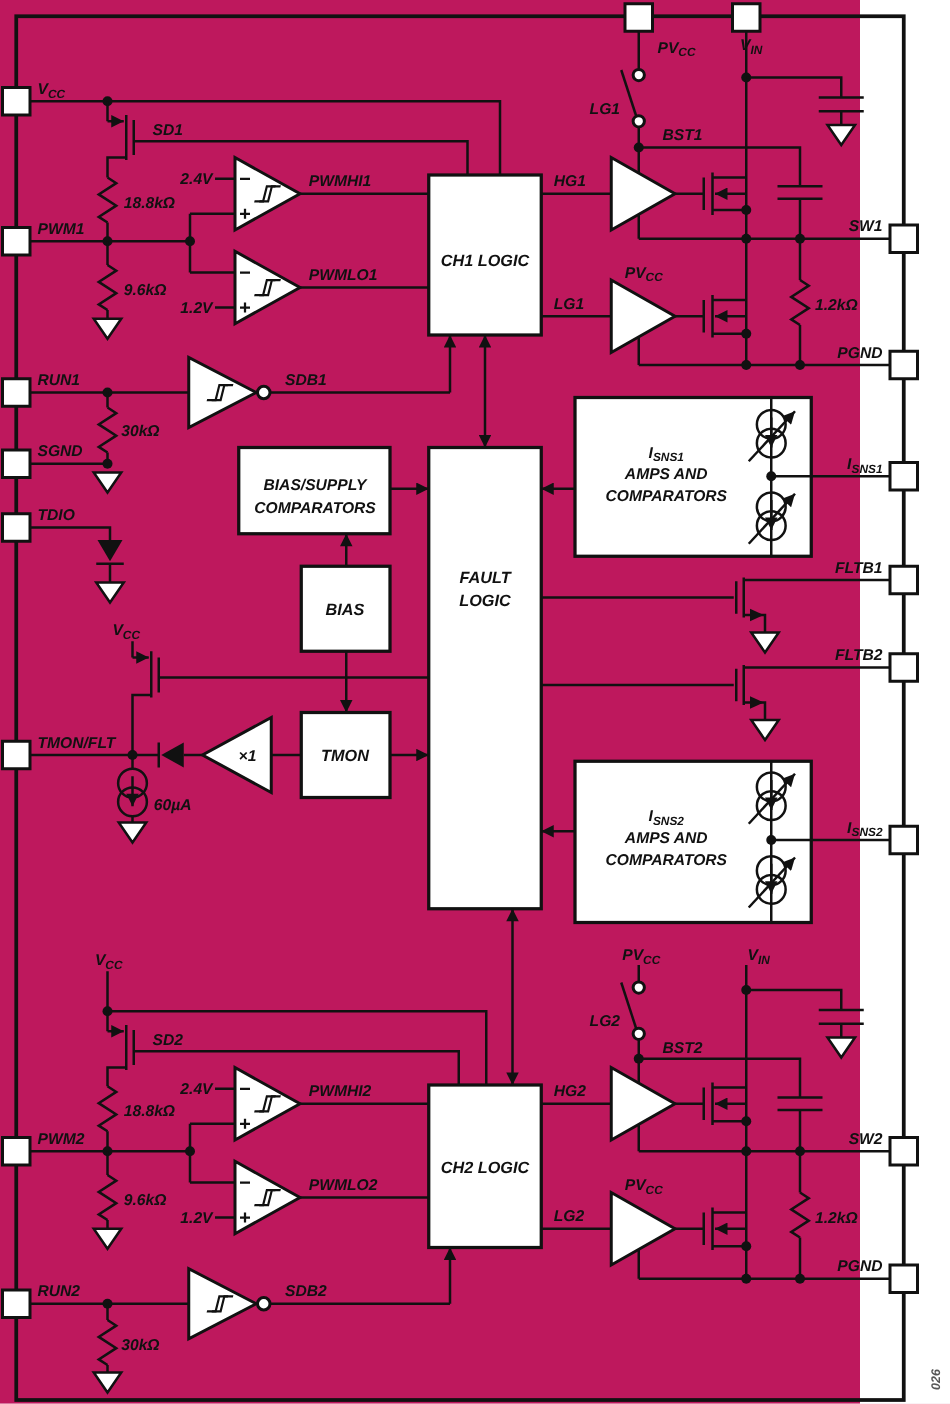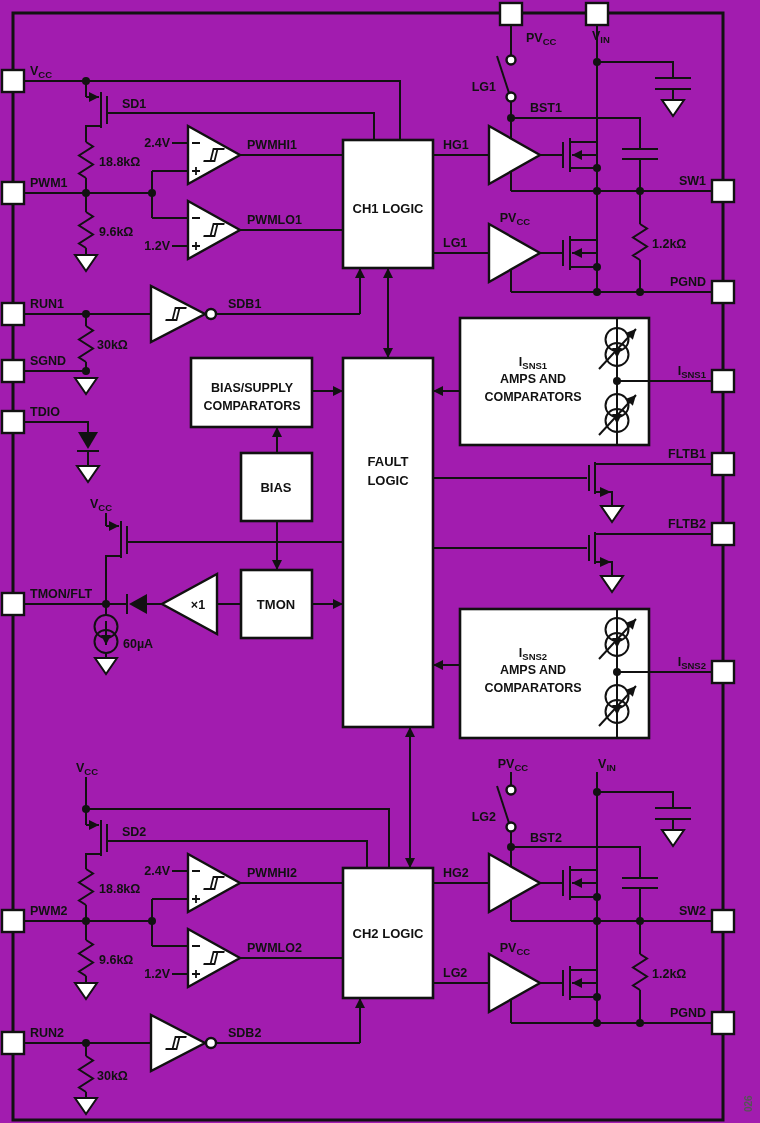--- a/index.html
+++ b/index.html
@@ -1,16 +1,16 @@
 <!DOCTYPE html>
 <html><head>
 <meta charset="utf-8">
 <style>
   html,body{margin:0;padding:0;background:#fff;}
-  .stage{width:760px;height:1123px;position:relative;background:#a21caf;}
+  .stage{width:688px;height:1123px;position:relative;background:#be185d;font-style:italic;}
   .w{fill:none;stroke:#111;stroke-width:2;}
   .w3{fill:none;stroke:#111;stroke-width:3;}
   .box{fill:#fff;stroke:#111;stroke-width:2.6;}
   .tri{fill:#fff;stroke:#111;stroke-width:2.4;}
   .pin{fill:#fff;stroke:#111;stroke-width:2.4;}
   .dot{fill:#111;stroke:none;}
   .fd{fill:#111;stroke:none;}
   .gndp{fill:#fff;stroke:#111;stroke-width:2;}
   text{fill:#111;font-family:"Liberation Sans",sans-serif;font-weight:bold;}
   .lbl{font-size:12.5px;}

